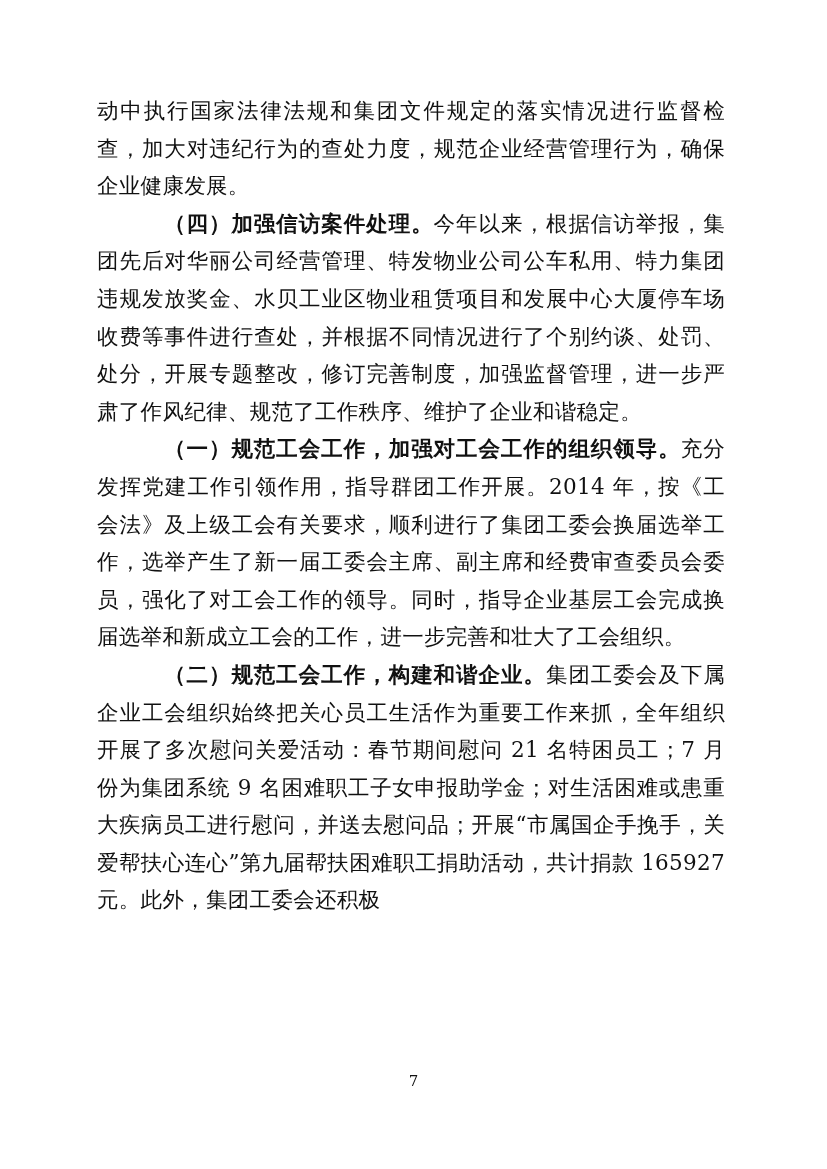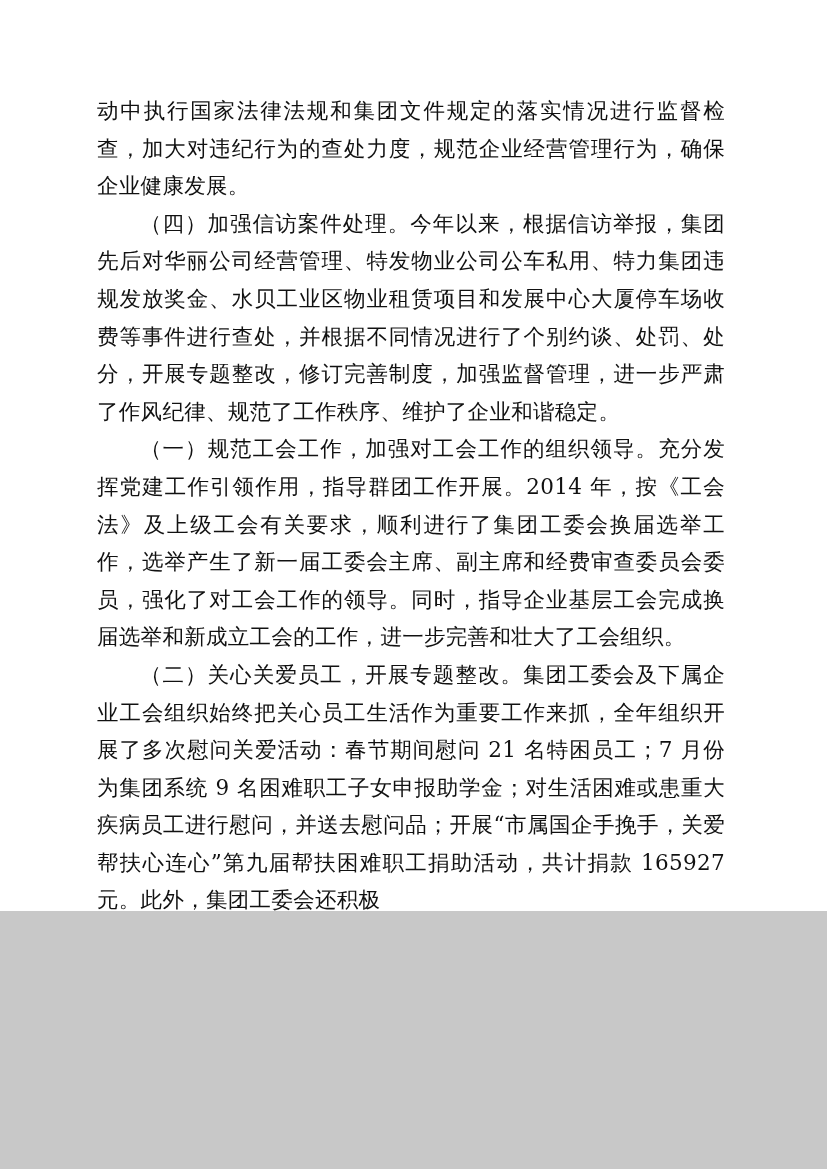--- a/index.html
+++ b/index.html
@@ -6,21 +6,21 @@
     margin: 0;
     padding: 0;
     background: #c8c8c8;
   }
   body {
     font-family: "DejaVu Serif", serif;
   }
   .page {
     position: relative;
     width: 827px;
-    height: 911px;
+    height: 1169px;
     margin: 0 auto;
     background: #ffffff;
     box-sizing: border-box;
     overflow: hidden;
   }
   .content {
     position: absolute;
     left: 97px;
     top: 92px;
     width: 628px;
@@ -36,21 +36,22 @@
     font-family: "DejaVu Serif", serif;
   }
   p.indent {
     text-indent: 2em;
   }
   p.center-head {
     text-indent: 2em;
     font-weight: bold;
   }
   .bold {
-    font-weight: normal;
+    font-weight: bold;
+    margin-left: 24px;
   }
   .page-number {
     position: absolute;
     left: 0;
     right: 0;
     top: 1072px;
     text-align: center;
     font-size: 15px;
     color: #111111;
     font-family: "DejaVu Serif", serif;
@@ -62,18 +63,18 @@
 <div class="page">
   <div class="content">
 
     <p class="block"><span>动中执行国家法律法规和集团文件规定的落实情况进行监督检查，加大对违纪行为的查处力度，规范企业经营管理行为，确保企业健康发展。</span></p>
 
     <p class="indent"><span class="bold">（四）加强信访案件处理。</span><span>今年以来，根据信访举报，集团先后对华丽公司经营管理、特发物业公司公车私用、特力集团违规发放奖金、水贝工业区物业租赁项目和发展中心大厦停车场收费等事件进行查处，并根据不同情况进行了个别约谈、处罚、处分，开展专题整改，修订完善制度，加强监督管理，进一步严肃了作风纪律、规范了工作秩序、维护了企业和谐稳定。</span></p>
 
 
     <p class="indent"><span class="bold">（一）规范工会工作，加强对工会工作的组织领导。</span><span>充分发挥党建工作引领作用，指导群团工作开展。2014 年，按《工会法》及上级工会有关要求，顺利进行了集团工委会换届选举工作，选举产生了新一届工委会主席、副主席和经费审查委员会委员，强化了对工会工作的领导。同时，指导企业基层工会完成换届选举和新成立工会的工作，进一步完善和壮大了工会组织。</span></p>
 
-    <p class="indent"><span class="bold">（二）关心关爱员工，开展专题整改。</span><span>集团工委会及下属企业工会组织始终把关心员工生活作为重要工作来抓，全年组织开展了多次慰问关爱活动：春节期间慰问 21 名特困员工；7 月份为集团系统 9 名困难职工子女申报助学金；对生活困难或患重大疾病员工进行慰问，并送去慰问品；开展“市属国企手挽手，关爱帮扶心连心”第九届帮扶困难职工捐助活动，共计捐款 165927 元。此外，集团工委会还积极</span></p>
+    <p class="indent"><span class="bold">（二）规范工会工作，构建和谐企业。</span><span>集团工委会及下属企业工会组织始终把关心员工生活作为重要工作来抓，全年组织开展了多次慰问关爱活动：春节期间慰问 21 名特困员工；7 月份为集团系统 9 名困难职工子女申报助学金；对生活困难或患重大疾病员工进行慰问，并送去慰问品；开展“市属国企手挽手，关爱帮扶心连心”第九届帮扶困难职工捐助活动，共计捐款 165927 元。此外，集团工委会还积极</span></p>
 
   </div>
 
   <div class="page-number">7</div>
 </div>
 
 </body></html>

